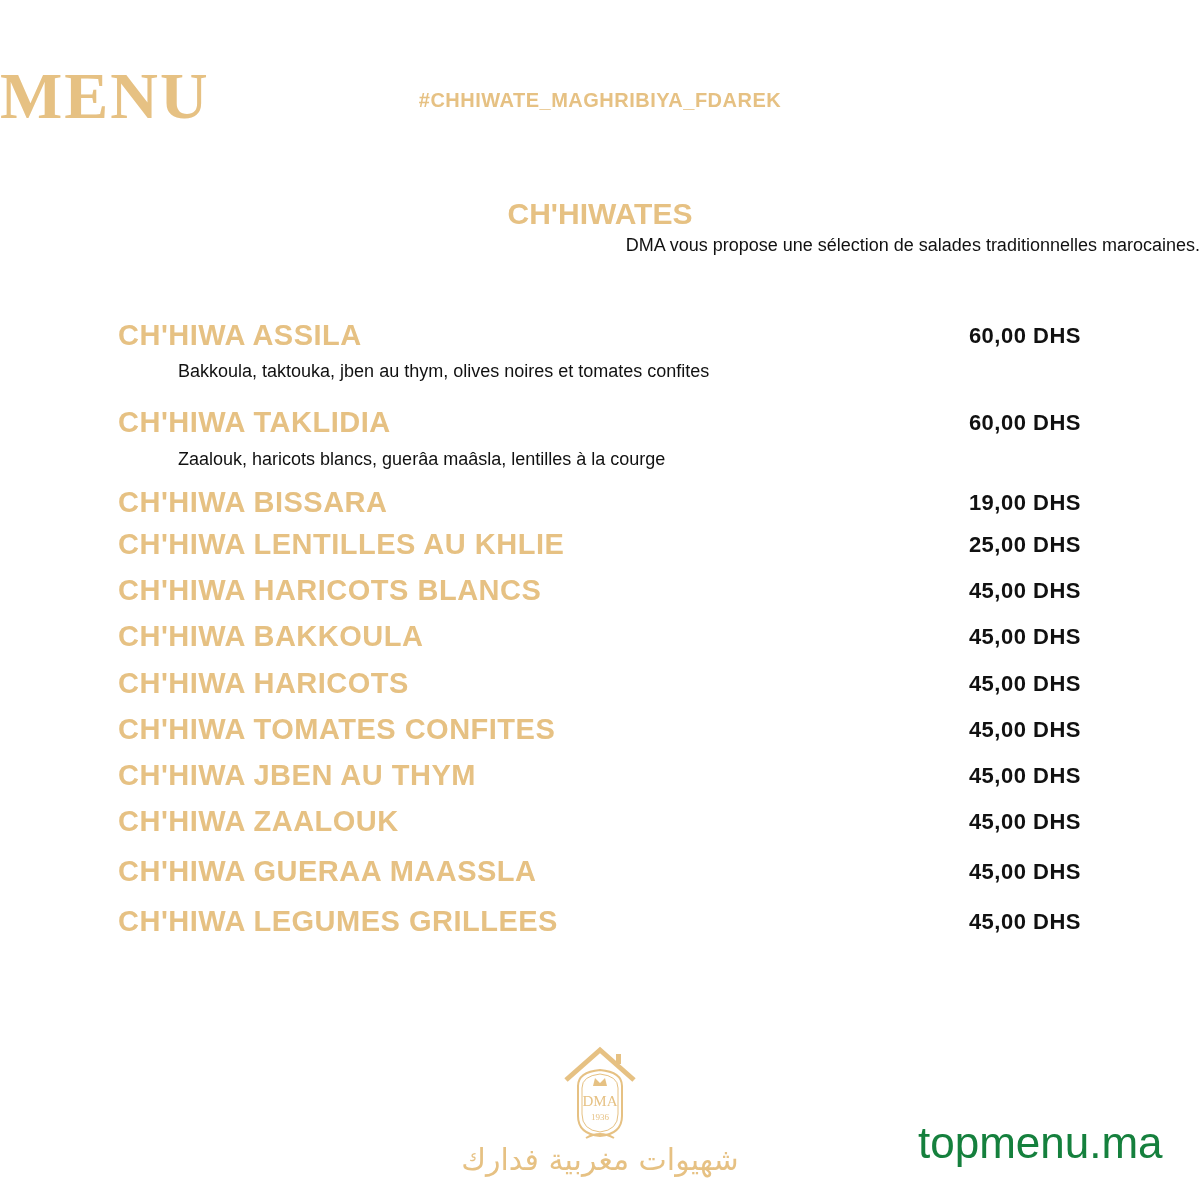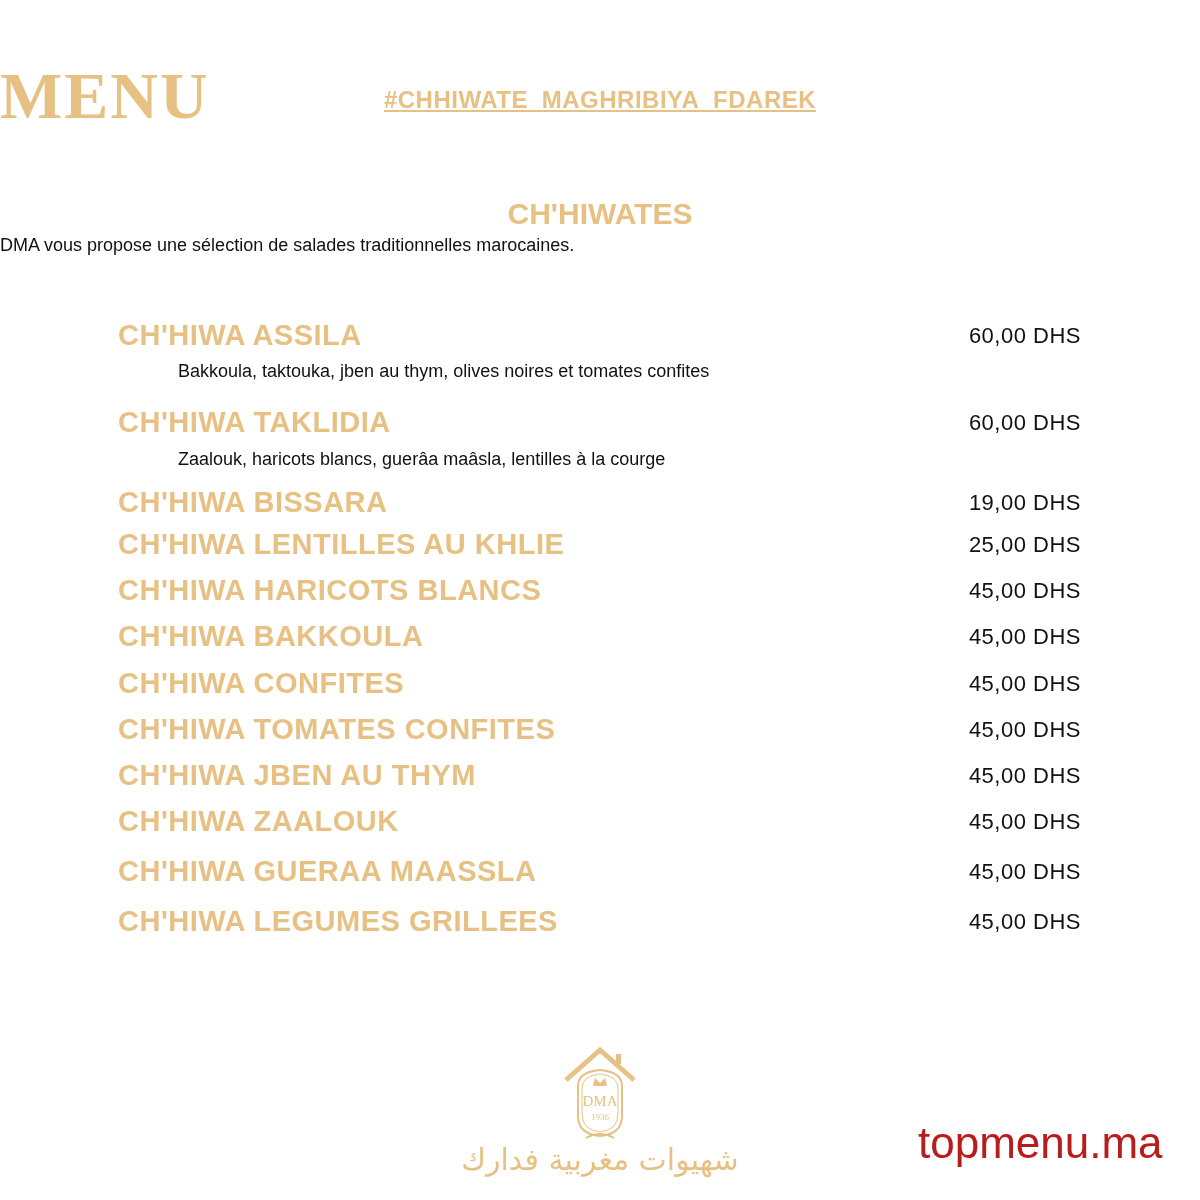--- a/index.html
+++ b/index.html
@@ -1,26 +1,26 @@
 <!DOCTYPE html>
 <html><head>
 <meta charset="utf-8">
 <style>
   html, body { margin:0; padding:0; background:#ffffff; }
   body { width:1200px; height:1200px; position:relative; overflow:hidden; font-family:"Liberation Sans", sans-serif; }
   #title { position:absolute; top:14px; left:0; width:1200px; text-align:left; font-family:"Liberation Serif", serif; font-size:66px; font-weight:bold; letter-spacing:2px; color:#e6c183; line-height:72px;margin-top:46px; }
-  #hashtag { position:absolute; top:86px; left:0; width:1200px; text-align:center; font-size:24px; font-weight:bold; color:#e6c183; letter-spacing:0.5px; line-height:28px;text-decoration:underline; }
+  #hashtag { position:absolute; top:86px; left:0; width:1200px; text-align:center; font-size:20px; font-weight:bold; color:#e6c183; letter-spacing:0.5px; line-height:28px; }
   #section-title { position:absolute; top:192px; left:0; width:1200px; text-align:center; font-size:30px; font-weight:bold; color:#e6c183; line-height:44px; }
-  #section-desc { position:absolute; top:234px; left:0; width:1200px; text-align:left; font-size:18px; color:#111; line-height:22px; }
+  #section-desc { position:absolute; top:234px; left:0; width:1200px; text-align:right; font-size:18px; color:#111; line-height:22px; }
   .item-name { position:absolute; left:118px; font-size:29px; font-weight:bold; color:#e6c183; letter-spacing:0.5px; line-height:28px; white-space:nowrap; }
-  .item-price { position:absolute; right:119px; font-size:22px; font-weight:normal; color:#111; letter-spacing:0.5px; line-height:28px; white-space:nowrap; text-align:left; }
+  .item-price { position:absolute; right:119px; font-size:22px; font-weight:bold; color:#111; letter-spacing:0.5px; line-height:28px; white-space:nowrap; text-align:left; }
   .item-desc { position:absolute; left:178px; font-size:18px; color:#111; line-height:22px; white-space:nowrap; }
   #logo { position:absolute; left:560px; top:1046px; width:80px; height:100px; }
   #arabic { position:absolute; top:1140px; left:0; width:1200px; text-align:center; font-family:"DejaVu Sans", sans-serif; font-size:30px; color:#e6c183; line-height:40px; direction:rtl; }
-  #watermark { position:absolute; top:1118px; left:918px; font-size:44px; color:#b91c1c; line-height:50px; }
+  #watermark { position:absolute; top:1118px; left:918px; font-size:44px; color:#15803d; line-height:50px; }
 </style>
 </head>
 <body>
 
 <div id="title">MENU</div>
 <div id="hashtag">#CHHIWATE_MAGHRIBIYA_FDAREK</div>
 
 <div id="section-title">CH'HIWATES</div>
 <div id="section-desc">DMA vous propose une sélection de salades traditionnelles marocaines.</div>
 
@@ -37,21 +37,21 @@
 
 <div class="item-name" style="top:530px">CH'HIWA LENTILLES AU KHLIE</div>
 <div class="item-price" style="top:531px">25,00 DHS</div>
 
 <div class="item-name" style="top:576px">CH'HIWA HARICOTS BLANCS</div>
 <div class="item-price" style="top:577px">45,00 DHS</div>
 
 <div class="item-name" style="top:622px">CH'HIWA BAKKOULA</div>
 <div class="item-price" style="top:623px">45,00 DHS</div>
 
-<div class="item-name" style="top:669px">CH'HIWA CONFITES</div>
+<div class="item-name" style="top:669px">CH'HIWA HARICOTS</div>
 <div class="item-price" style="top:670px">45,00 DHS</div>
 
 <div class="item-name" style="top:715px">CH'HIWA TOMATES CONFITES</div>
 <div class="item-price" style="top:716px">45,00 DHS</div>
 
 <div class="item-name" style="top:761px">CH'HIWA JBEN AU THYM</div>
 <div class="item-price" style="top:762px">45,00 DHS</div>
 
 <div class="item-name" style="top:807px">CH'HIWA ZAALOUK</div>
 <div class="item-price" style="top:808px">45,00 DHS</div>

